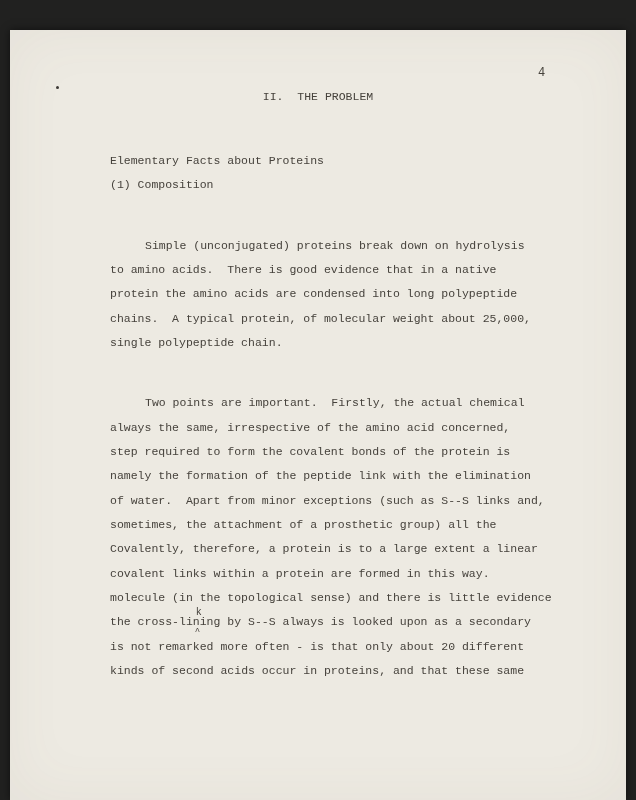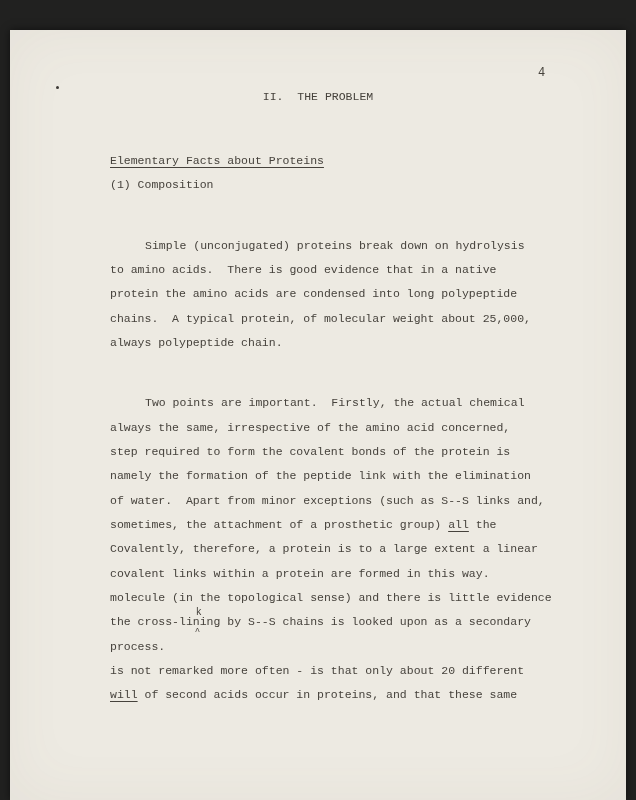--- a/index.html
+++ b/index.html
@@ -37,21 +37,20 @@
     position:absolute;left:100px;top:119px;width:470px;
   }
   .line{
     white-space:pre;
     font-size:11.5px;
     height:24.33px;
     line-height:24.33px;
   }
   .line.first{ text-indent:35px;margin-top:36px; }
   .seg-u{
-    text-decoration:underline;
     text-underline-offset:3px;
     text-decoration-thickness:1px;
     text-decoration-skip-ink:none;
   }
   .seg-ins{
     display:inline-block;width:0;position:relative;overflow:visible;
   }
   .seg-ins .ins-above{
     position:absolute;left:-4px;top:-17px;font-size:10px;line-height:10px;
   }
@@ -71,29 +70,28 @@
   <div class="pageno">4</div>
   <div class="title">II.  THE PROBLEM</div>
   <div class="content">
     <div class="line"><span class="seg-u">Elementary Facts about Proteins</span></div>
     <div class="line">(1) Composition</div>
     <div id="paragraphs">
         <div class="line first"><span>Simple (unconjugated) proteins break down on hydrolysis</span></div>
         <div class="line"><span>to amino acids.  There is good evidence that in a native</span></div>
         <div class="line"><span>protein the amino acids are condensed into long polypeptide</span></div>
         <div class="line"><span>chains.  A typical protein, of molecular weight about 25,000,</span></div>
-        <div class="line"><span>always polypeptide chain.</span></div>
+        <div class="line"><span>single polypeptide chain.</span></div>
         <div class="line first"><span>Two points are important.  Firstly, the actual chemical</span></div>
         <div class="line"><span>always the same, irrespective of the amino acid concerned,</span></div>
         <div class="line"><span>step required to form the covalent bonds of the protein is</span></div>
         <div class="line"><span>namely the formation of the peptide link with the elimination</span></div>
         <div class="line"><span>of water.  Apart from minor exceptions (such as S--S links and,</span></div>
         <div class="line"><span>sometimes, the attachment of a prosthetic group) </span><span class="seg-u">all</span><span> the</span></div>
         <div class="line"><span>Covalently, therefore, a protein is to a large extent a linear</span></div>
         <div class="line"><span>covalent links within a protein are formed in this way.</span></div>
         <div class="line"><span>molecule (in the topological sense) and there is little evidence</span></div>
-        <div class="line"><span>the cross-lin</span><span class="seg-ins"><span class="ins-above">k</span><span class="ins-caret">^</span></span><span>ing by S--S chains is looked upon as a secondary</span></div>
-        <div class="line"><span>process.</span></div>
+        <div class="line"><span>the cross-lin</span><span class="seg-ins"><span class="ins-above">k</span><span class="ins-caret">^</span></span><span>ing by S--S always is looked upon as a secondary</span></div>
         <div class="line"><span>is not remarked more often - is that only about 20 different</span></div>
-        <div class="line"><span class="seg-u">will</span><span> of second acids occur in proteins, and that these same</span></div>
+        <div class="line"><span class="seg-u">kinds</span><span> of second acids occur in proteins, and that these same</span></div>
       </div>
   </div>
 </div>
 
 </body></html>

